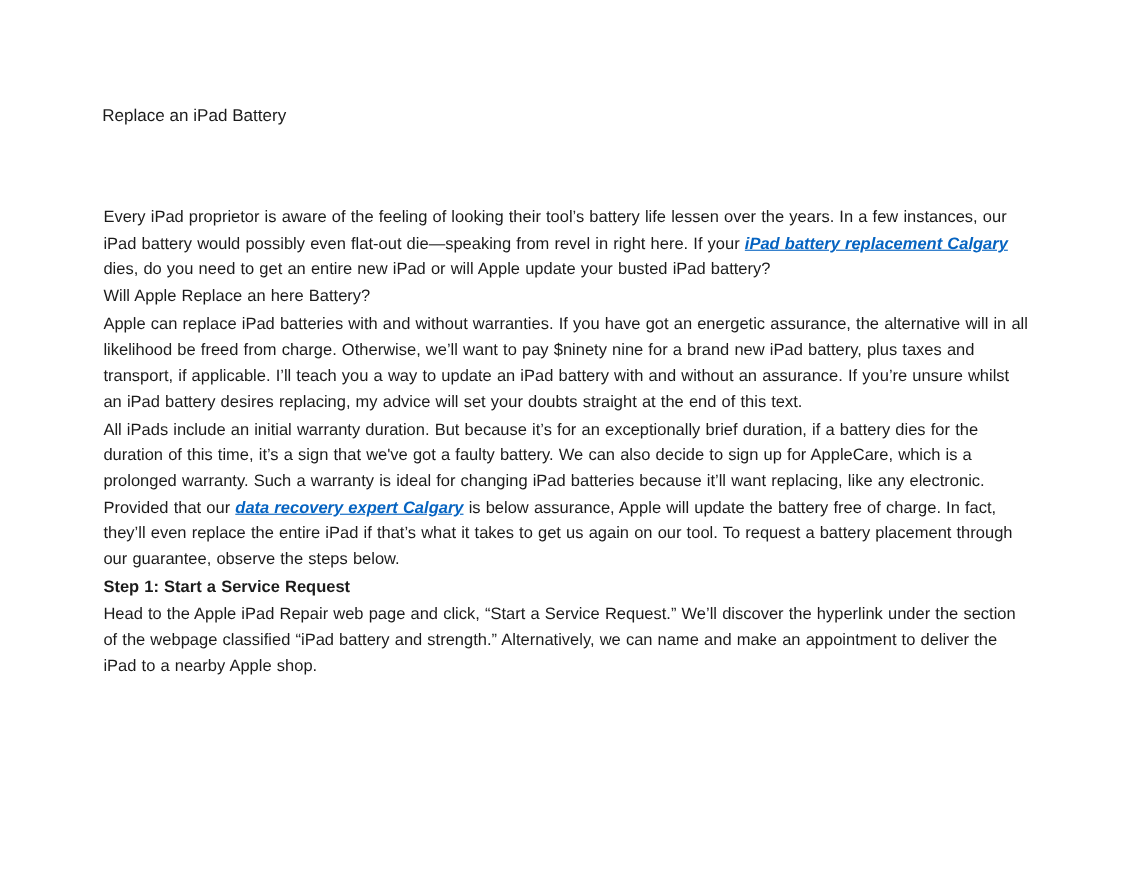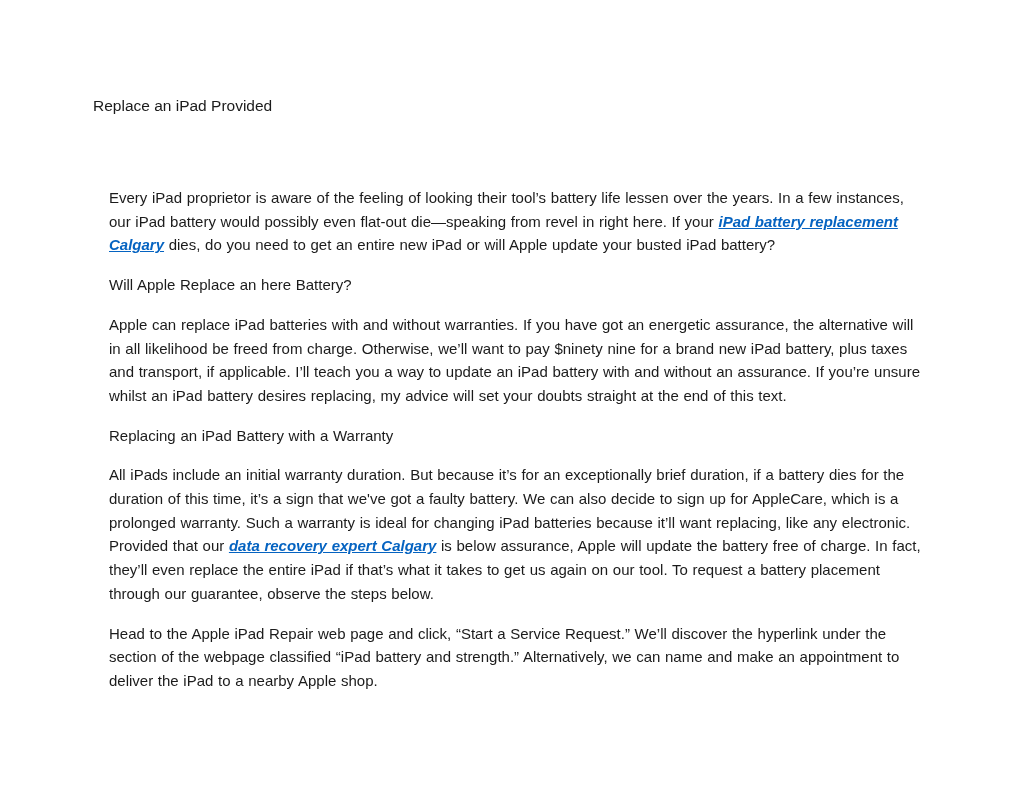--- a/index.html
+++ b/index.html
@@ -23,42 +23,42 @@
     font-weight: 400;
     line-height: 24px;
     margin: 0;
     color: #1b1b1b;
   }
   .doc-body {
     margin-top: 68px;
     width: 846px;
   }
   .para {
-    margin: 16px;
+    margin: 1px;
     font-size: 15px;
     line-height: 23.7px;
     color: #1b1b1b;
     word-spacing: 0.5px;
   }
   .para.bold {
     font-weight: 700;
   }
   .doc-link {
     font-weight: 700;
     font-style: italic;
     text-decoration: underline;
     cursor: pointer;
   }
 </style>
 </head>
 <body>
 
 <div class="page">
-  <h1 class="doc-title">Replace an iPad Provided</h1>
+  <h1 class="doc-title">Replace an iPad Battery</h1>
   <div class="doc-body">
       <p class="para"><span>Every iPad proprietor is aware of the feeling of looking their tool’s battery life lessen over the years. In a few instances, our iPad battery would possibly even flat-out die—speaking from revel in right here. If your </span><a class="doc-link" style="color: rgb(5, 99, 193);">iPad battery replacement Calgary</a><span> dies, do you need to get an entire new iPad or will Apple update your busted iPad battery?</span></p>
       <p class="para"><span>Will Apple Replace an here Battery?</span></p>
       <p class="para"><span>Apple can replace iPad batteries with and without warranties. If you have got an energetic assurance, the alternative will in all likelihood be freed from charge. Otherwise, we’ll want to pay $ninety nine for a brand new iPad battery, plus taxes and transport, if applicable. I’ll teach you a way to update an iPad battery with and without an assurance. If you’re unsure whilst an iPad battery desires replacing, my advice will set your doubts straight at the end of this text.</span></p>
-      <p class="para"><span>Replacing an iPad Battery with a Warranty</span></p>
       <p class="para"><span>All iPads include an initial warranty duration. But because it’s for an exceptionally brief duration, if a battery dies for the duration of this time, it’s a sign that we've got a faulty battery. We can also decide to sign up for AppleCare, which is a prolonged warranty. Such a warranty is ideal for changing iPad batteries because it’ll want replacing, like any electronic. Provided that our </span><a class="doc-link" style="color: rgb(5, 99, 193);">data recovery expert Calgary</a><span> is below assurance, Apple will update the battery free of charge. In fact, they’ll even replace the entire iPad if that’s what it takes to get us again on our tool. To request a battery placement through our guarantee, observe the steps below.</span></p>
+      <p class="para bold"><span>Step 1: Start a Service Request</span></p>
       <p class="para"><span>Head to the Apple iPad Repair web page and click, “Start a Service Request.” We’ll discover the hyperlink under the section of the webpage classified “iPad battery and strength.” Alternatively, we can name and make an appointment to deliver the iPad to a nearby Apple shop.</span></p>
     </div>
 </div>
 
 </body></html>

